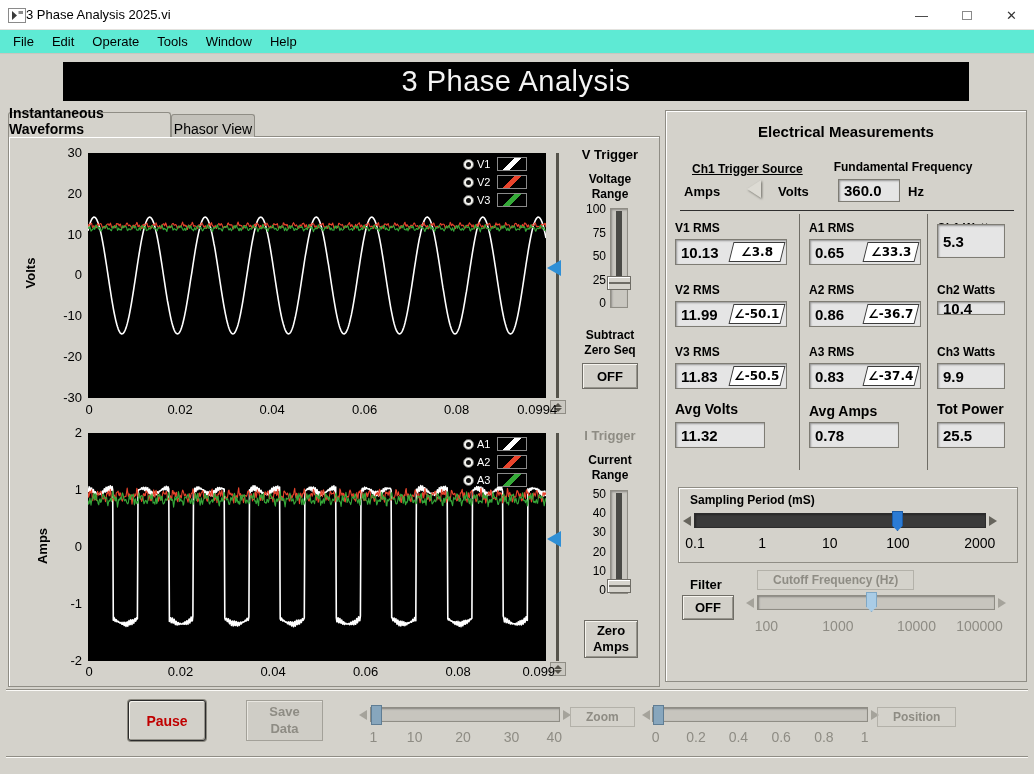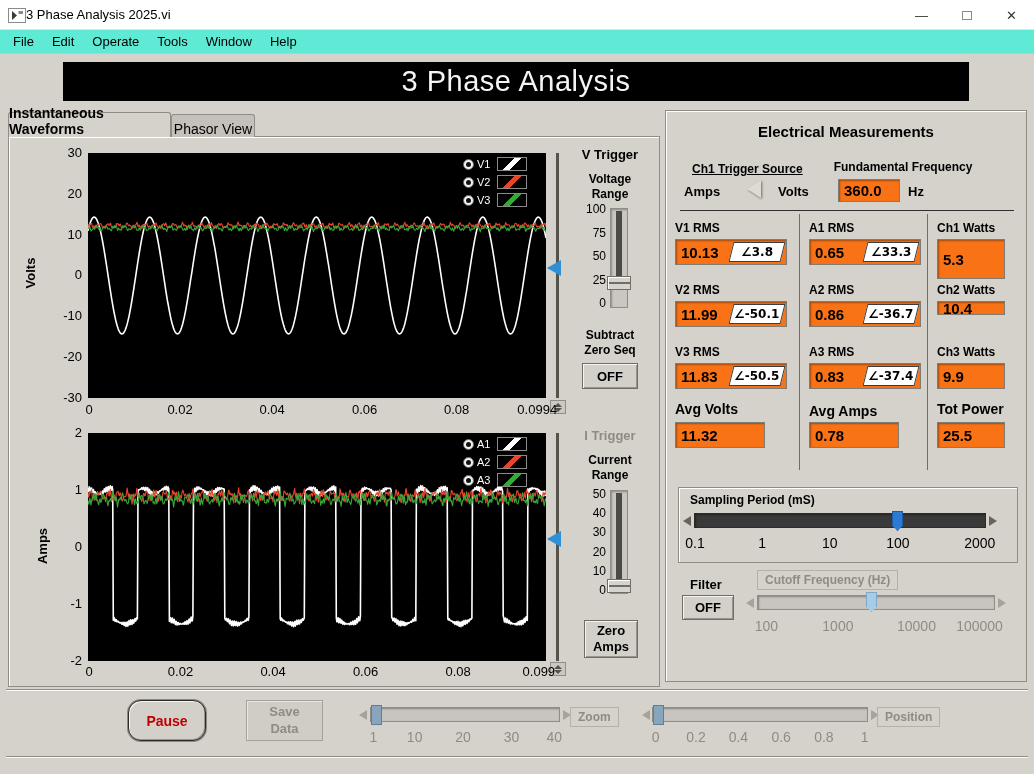--- a/index.html
+++ b/index.html
@@ -34,44 +34,44 @@
   .radio{width:11px;height:11px;border-radius:50%;background:#f5f5f0;border:1px solid #666;display:flex;align-items:center;justify-content:center;flex:0 0 auto}
   .dot{width:5px;height:5px;border-radius:50%;background:#111}
   .lname{color:#fff;font-size:11px;width:17px}
   .swatch{width:30px;height:14px;border:1px solid #8a8a8a;background:#000}
   .trigtrack{position:absolute;width:3px;background:#55534b}
   .tri-left{width:0;height:0;border-top:8px solid transparent;border-bottom:8px solid transparent;border-right:14px solid #2f8fd6}
   .spinner{position:absolute;width:16px;height:14px;background:#cac8c1;border:1px solid #8f8d85;display:flex;flex-direction:column;align-items:center;justify-content:center;gap:1px}
   .tu{width:0;height:0;border-left:4px solid transparent;border-right:4px solid transparent;border-bottom:4px solid #55534b}
   .td{width:0;height:0;border-left:4px solid transparent;border-right:4px solid transparent;border-top:4px solid #55534b}
   
-  .ind{position:absolute;background:#f97316;border:1px solid #7e7c74;box-shadow:inset 1px 1px 2px rgba(0,0,0,.35);display:flex;align-items:center;padding-left:5px;font-weight:bold;font-size:15px}
+  .ind{position:absolute;background:#e5e5e5;border:1px solid #7e7c74;box-shadow:inset 1px 1px 2px rgba(0,0,0,.35);display:flex;align-items:center;padding-left:5px;font-weight:bold;font-size:15px}
   .lbl{position:absolute;font-weight:bold;font-size:12px;white-space:nowrap}
   .btn{position:absolute;background:#d2d0c9;border:1px solid #6f6d66;box-shadow:inset 1px 1px 0 #f6f4ee,inset -1px -1px 0 #96948c;display:flex;align-items:center;justify-content:center;text-align:center;font-weight:bold;font-size:13px;cursor:default}
-  .btn.primary{border:1px solid #2b2b2b;border-radius:13px;box-shadow:0 0 0 1px #8a887f,inset 1px 1px 0 #f6f4ee,inset -1px -1px 0 #96948c;color:#c00000;font-size:14px}
+  .btn.primary{border:1px solid #2b2b2b;border-radius:3px;box-shadow:0 0 0 1px #8a887f,inset 1px 1px 0 #f6f4ee,inset -1px -1px 0 #96948c;color:#c00000;font-size:14px}
   .btn.disabled{background:#cfcdc6;border:1px solid #a3a199;box-shadow:inset 1px 1px 0 #e9e7e1;color:#8e8c84}
   .angle-chip{position:absolute;right:3px;top:2px;width:52px;height:20px;border:1px solid #3c3c3c;background:#fff;transform:skewX(-14deg);display:flex;align-items:center;justify-content:center}
   .angle-chip i{font-style:normal;transform:skewX(14deg);font-weight:bold;font-size:12px;font-family:"DejaVu Sans",sans-serif;white-space:nowrap}
   
   .vtrack{position:absolute;width:18px;background:#c9c7c0;border:1px solid #8f8d85;box-shadow:inset 1px 1px 2px rgba(0,0,0,.3)}
   .vfill{position:absolute;left:5px;top:2px;width:6px;background:#4a4a46}
   .sthumb{position:absolute;border:1px solid #6f6d66;background:linear-gradient(#d6d4cd 42%,#6f6d66 42%,#6f6d66 58%,#d6d4cd 58%);box-shadow:inset 1px 1px 0 #fff}
   .vscale{position:absolute;display:flex;flex-direction:column;justify-content:space-between;align-items:flex-end;font-size:12px}
   .htrack{position:absolute;height:15px;border:1px solid #8f8d85;box-shadow:inset 1px 1px 2px rgba(0,0,0,.35)}
   .htrack.dark{background:#3a3a3a;border-color:#2c2c2c}
   .htrack.lite{background:#c7c5be}
   .hthumb{position:absolute;width:11px;height:20px;background:#2b7bd4;border:1px solid #1c5ca6;clip-path:polygon(0 0,100% 0,100% 72%,50% 100%,0 72%)}
   .hthumb.pale{background:#a9cce6;border-color:#7fa8c6}
   .hthumb.steel{background:#87a6bd;border-color:#5f7d94;clip-path:none}
   .hscale{position:absolute;height:14px}
   .hscale span{position:absolute;top:0;transform:translateX(-50%);font-weight:normal;font-size:14px;white-space:nowrap}
   .arrl{position:absolute;width:0;height:0;border-top:5px solid transparent;border-bottom:5px solid transparent;border-right:8px solid #66645c}
   .arrr{position:absolute;width:0;height:0;border-top:5px solid transparent;border-bottom:5px solid transparent;border-left:8px solid #66645c}
   .arrl.dis{border-right-color:#a5a39b}.arrr.dis{border-left-color:#a5a39b}
-  .lblbox{position:absolute;border:1px solid #b3b1a9;color:#8e8c84;font-weight:bold;font-size:12px;padding:2px 7px;white-space:nowrap}
+  .lblbox{position:absolute;border:1px solid #b3b1a9;color:#8e8c84;font-weight:bold;font-size:12px;padding:2px 15px;white-space:nowrap}
   .groove{position:absolute;height:0;border-top:1px solid #8f8d85;border-bottom:1px solid #fbfaf7}
   .vline{position:absolute;width:1px;background:#6f6d66}
   .hline{position:absolute;height:1px;background:#2f2f2f}
   .switch-tri{width:0;height:0;border-top:9px solid transparent;border-bottom:9px solid transparent;border-right:14px solid #dddbd4;filter:drop-shadow(1px 1px 1px #6f6d66)}
 </style>
 </head>
 <body>
 
 <div id="app">
 
@@ -320,21 +320,21 @@
       <span class="angle-chip">
         <i>∠-37.4</i>
       </span>
     </div>
   <div class="lbl" style="left:809px;top:403px;font-size:14px">Avg Amps</div>
   <div class="ind" style="left:809px;top:422px;width:90px;height:26px">
       <span>0.78</span>
     </div>
 
   <div class="lbl" style="left:937px;top:221px">Ch1 Watts</div>
-  <div class="ind" style="left:937px;top:239px;width:68px;height:40px">
+  <div class="ind" style="left:937px;top:224px;width:68px;height:34px">
       <span>5.3</span>
     </div>
   <div class="lbl" style="left:937px;top:283px">Ch2 Watts</div>
   <div class="ind" style="left:937px;top:301px;width:68px;height:14px">
       <span>10.4</span>
     </div>
   <div class="lbl" style="left:937px;top:345px">Ch3 Watts</div>
   <div class="ind" style="left:937px;top:363px;width:68px;height:26px">
       <span>9.9</span>
     </div>

